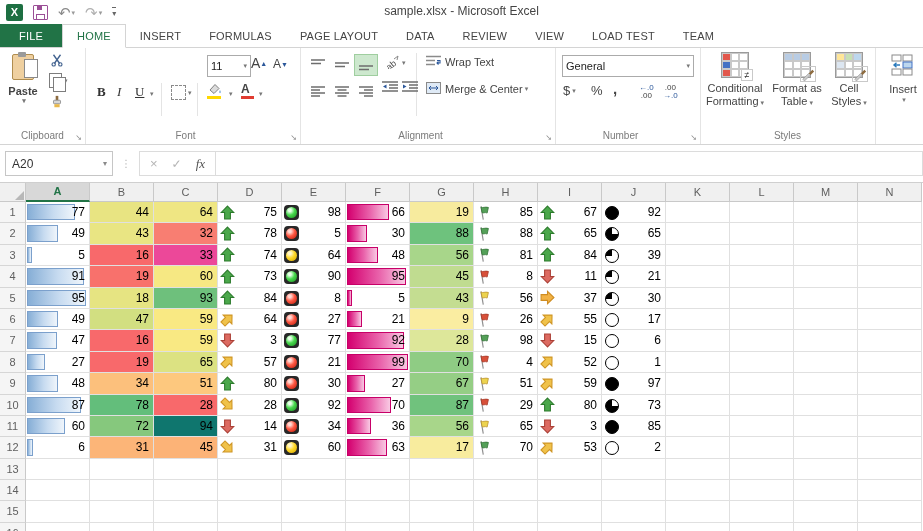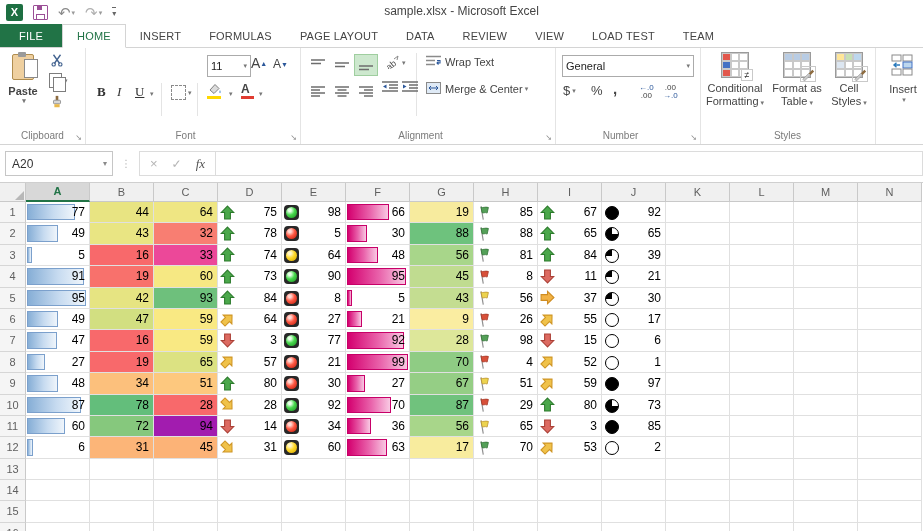--- a/index.html
+++ b/index.html
@@ -651,21 +651,21 @@
         <div class="cell"></div>
         <div class="cell"></div>
       </div>
       <div class="grow">
         <div class="rowhead">5</div>
         <div class="cell">
           <div class="bar blue" style="width: 57px;"></div>
           <span class="val">95</span>
         </div>
         <div class="cell" style="background: rgb(230, 228, 130);">
-          <span class="val">42</span>
+          <span class="val">18</span>
         </div>
         <div class="cell" style="background: rgb(110, 192, 124);">
           <span class="val">93</span>
         </div>
         <div class="cell">
           <span class="cicon">
             <svg viewBox="0 0 14 14" style="transform:rotate(0deg)">
               <path d="M7 1 L12.8 7 H9.7 V13 H4.3 V7 H1.2 Z" fill="#4ba84b" stroke="#2c7a2c" stroke-width="1"></path>
             </svg>
           </span>
@@ -1007,21 +1007,21 @@
       </div>
       <div class="grow">
         <div class="rowhead">11</div>
         <div class="cell">
           <div class="bar blue" style="width: 36px;"></div>
           <span class="val">60</span>
         </div>
         <div class="cell" style="background: rgb(134, 200, 125);">
           <span class="val">72</span>
         </div>
-        <div class="cell" style="background: #a21caf;">
+        <div class="cell" style="background: #0f766e;">
           <span class="val">94</span>
         </div>
         <div class="cell">
           <span class="cicon">
             <svg viewBox="0 0 14 14" style="transform:rotate(180deg)">
               <path d="M7 1 L12.8 7 H9.7 V13 H4.3 V7 H1.2 Z" fill="#dc6a61" stroke="#ab4036" stroke-width="1"></path>
             </svg>
           </span>
           <span class="val">14</span>
         </div>

